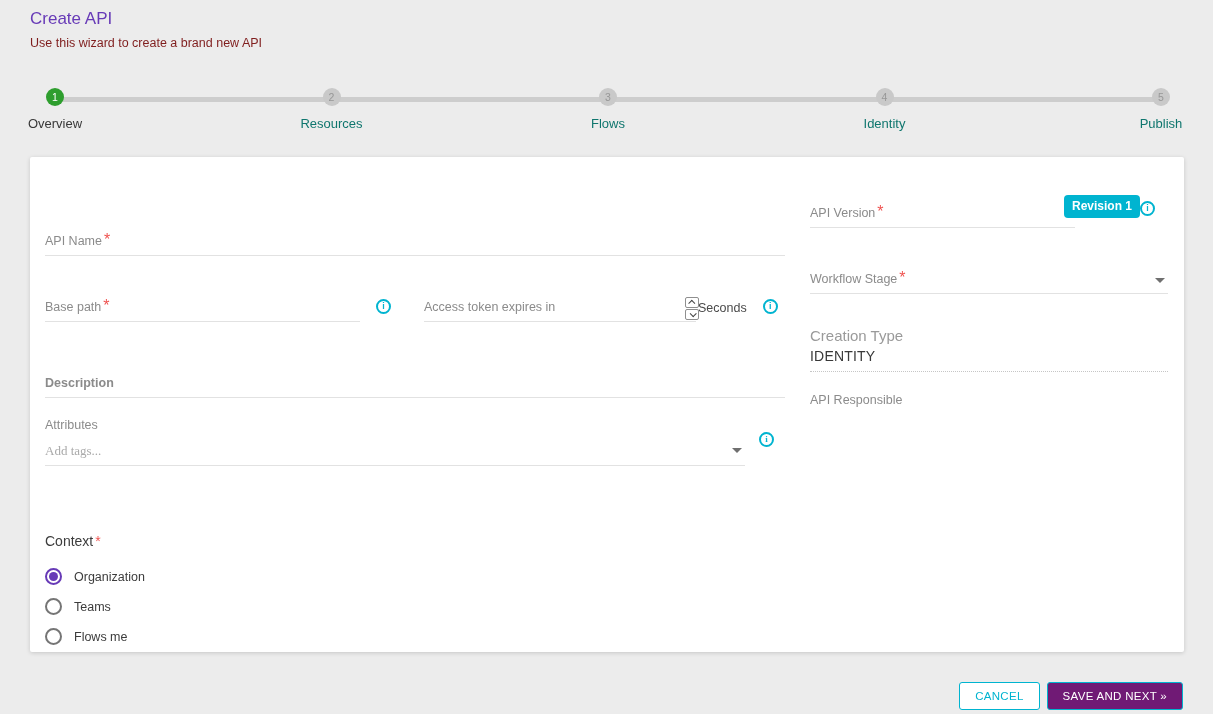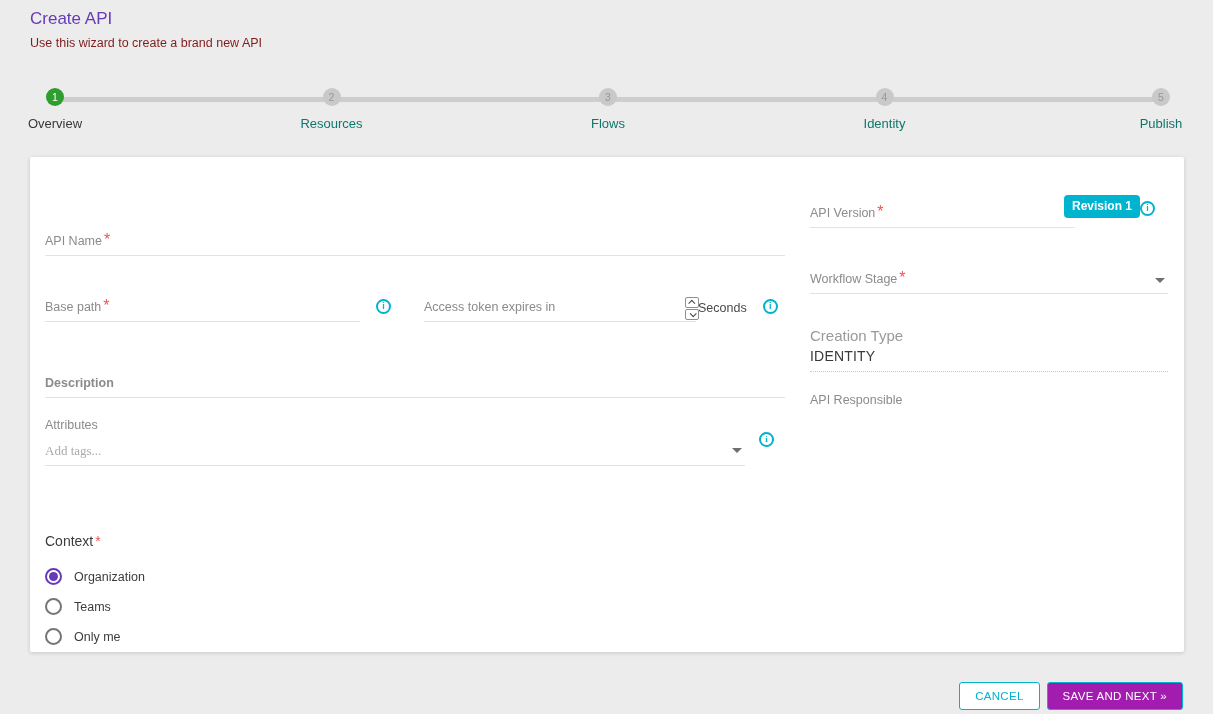--- a/index.html
+++ b/index.html
@@ -140,21 +140,21 @@
   
   .footer { position:absolute; right:30px; top:682px; display:flex; gap:7px; }
   .btn {
     font-family:"Liberation Sans", sans-serif;
     font-size:11.5px; font-weight:500;
     padding:0 15px; height:28px;
     border-radius:3px; cursor:pointer;
     letter-spacing:0.3px;
   }
   .btn-cancel { background:#fff; color:#00b4d0; border:1px solid #00b4d0; }
-  .btn-save { background:#a21caf; color:#fff; border:1px solid #00b4d0; }
+  .btn-save { background:#701a75; color:#fff; border:1px solid #00b4d0; }
 </style>
 </head>
 <body>
 
 <div class="page-header">
   <div class="page-title">Create API</div>
   <div class="page-subtitle">Use this wizard to create a brand new API</div>
 </div>
 
 <div class="stepper">
@@ -240,21 +240,21 @@
         <div class="radio-row">
           <span class="radio-outer">
               <span class="radio-dot"></span>
             </span>
           <span class="radio-label">Teams</span>
         </div>
         <div class="radio-row">
           <span class="radio-outer">
               <span class="radio-dot"></span>
             </span>
-          <span class="radio-label">Only me</span>
+          <span class="radio-label">Flows me</span>
         </div>
       </div>
     </div>
   </div>
 
   <div class="col-right">
 
     <div class="row1">
       <div class="field f-api-version">
         <span class="field-label">API Version</span><span class="req">*</span>

